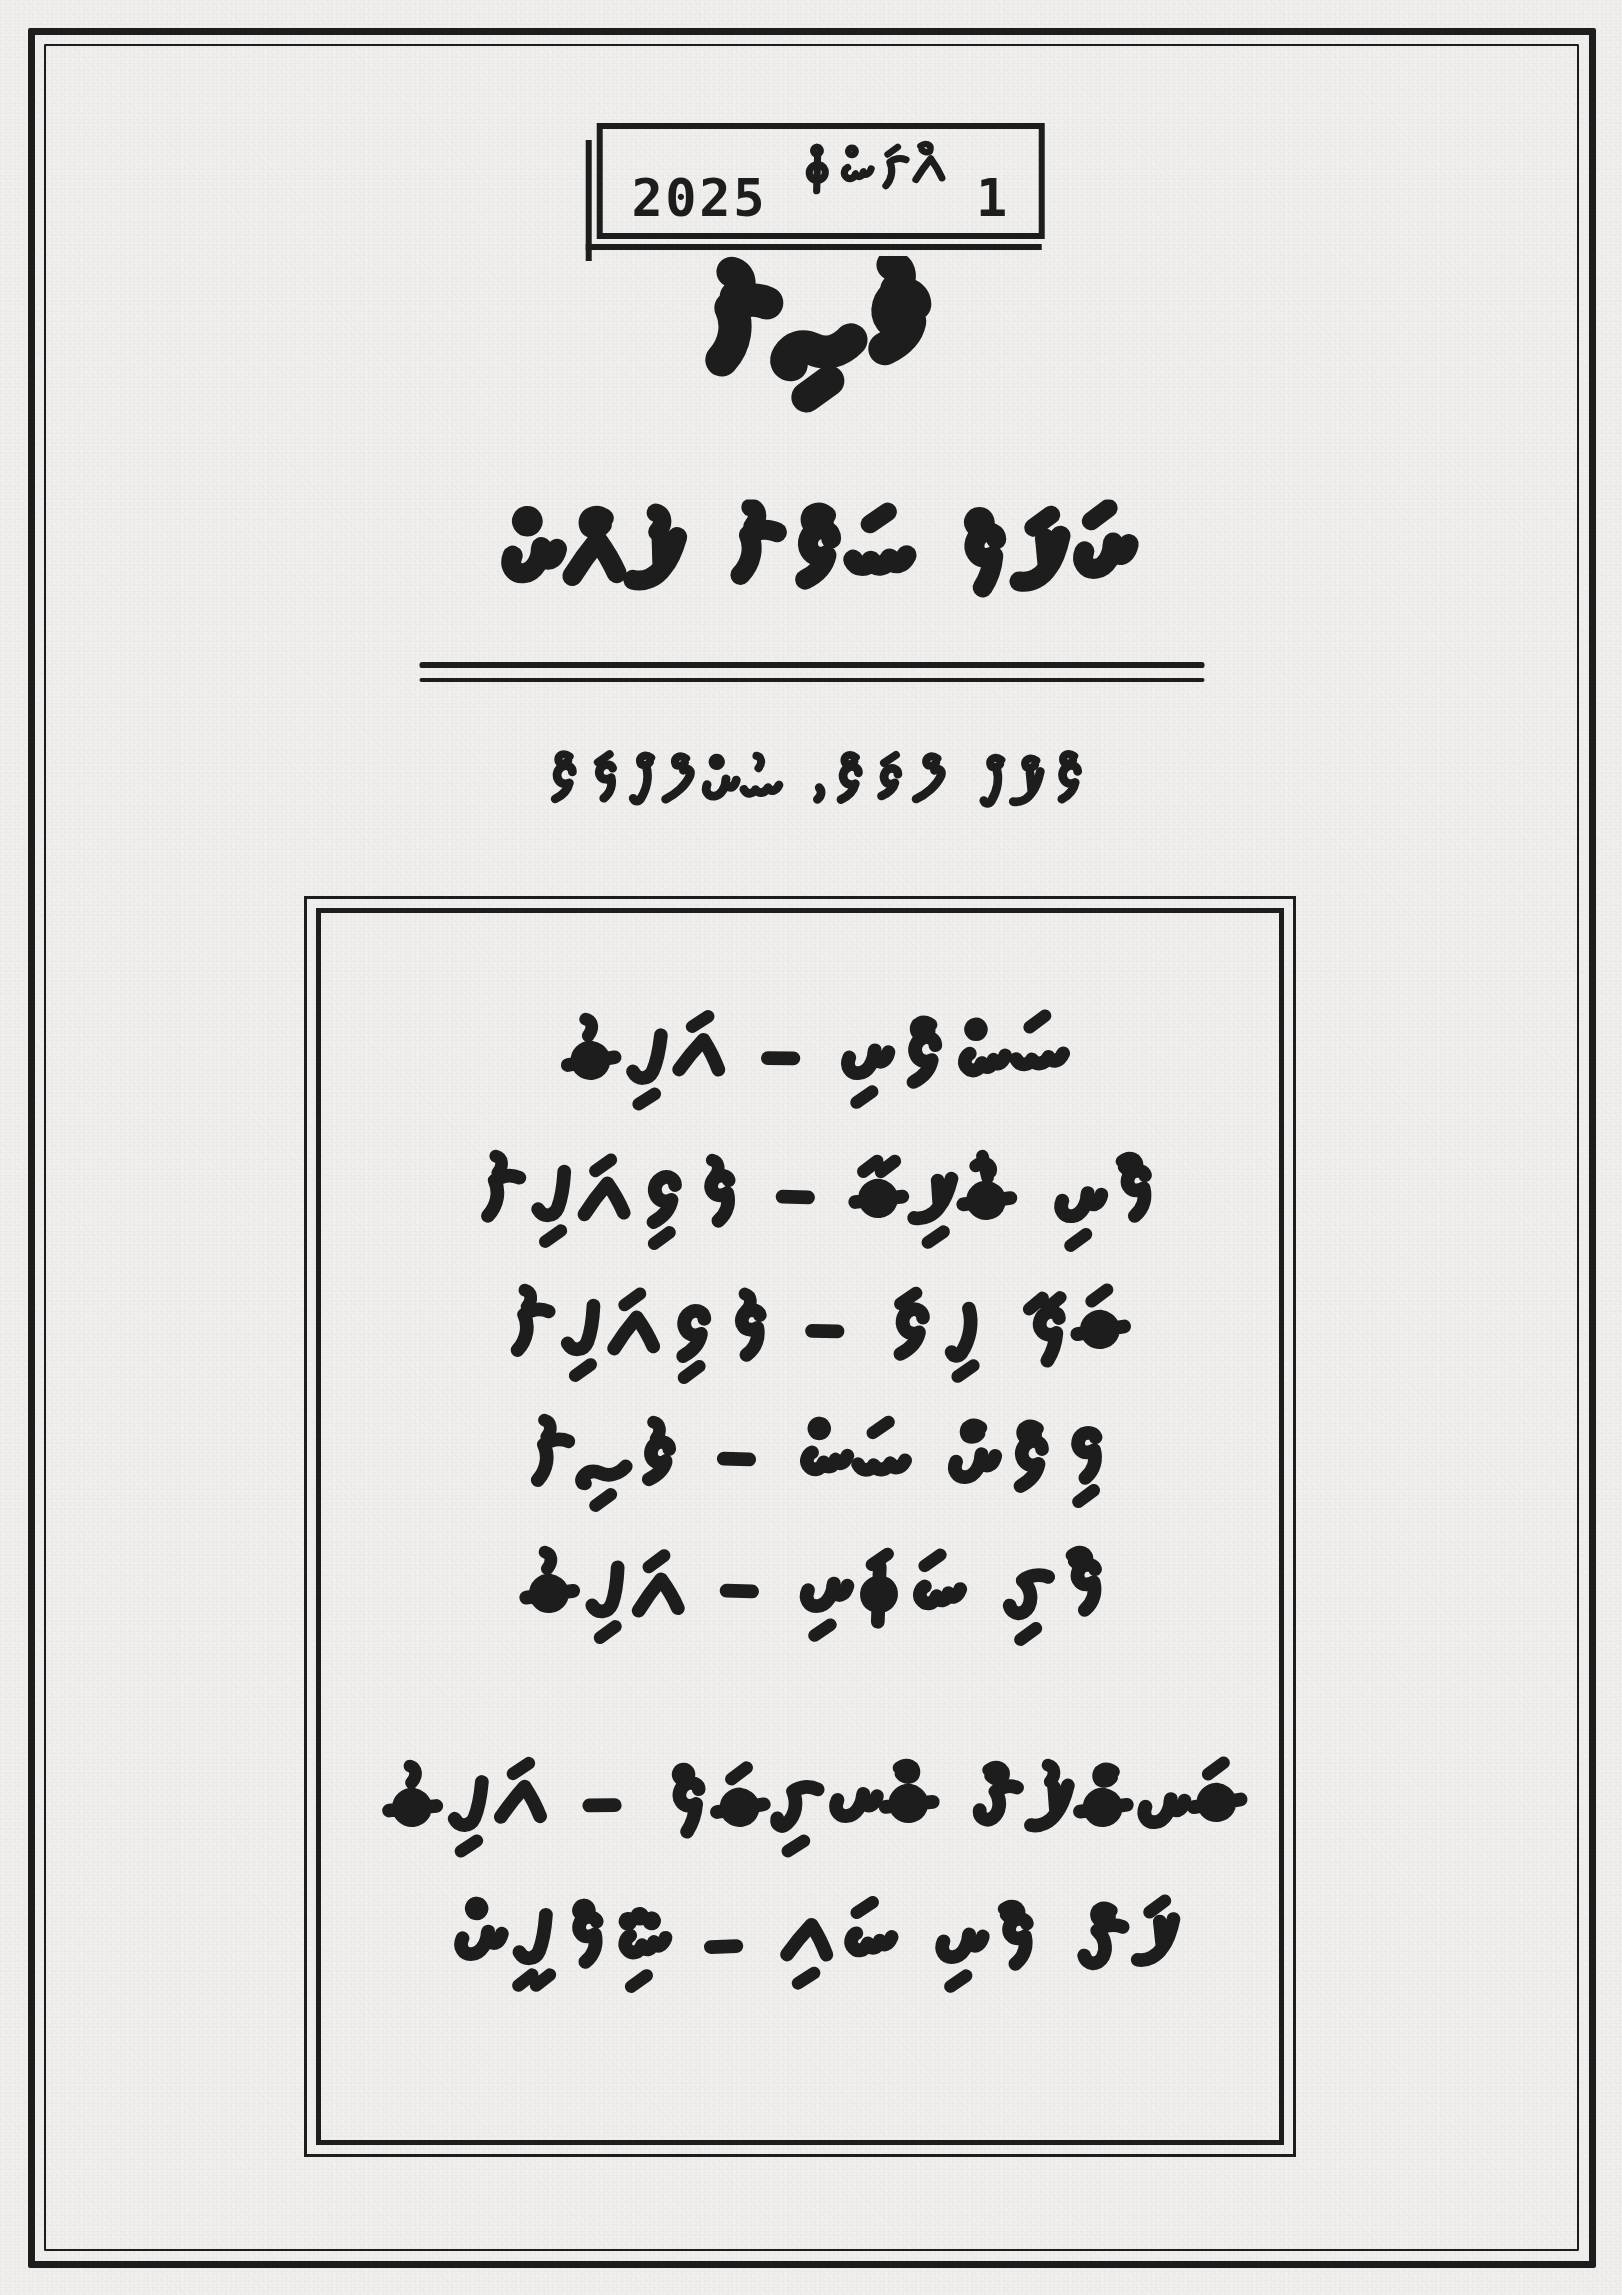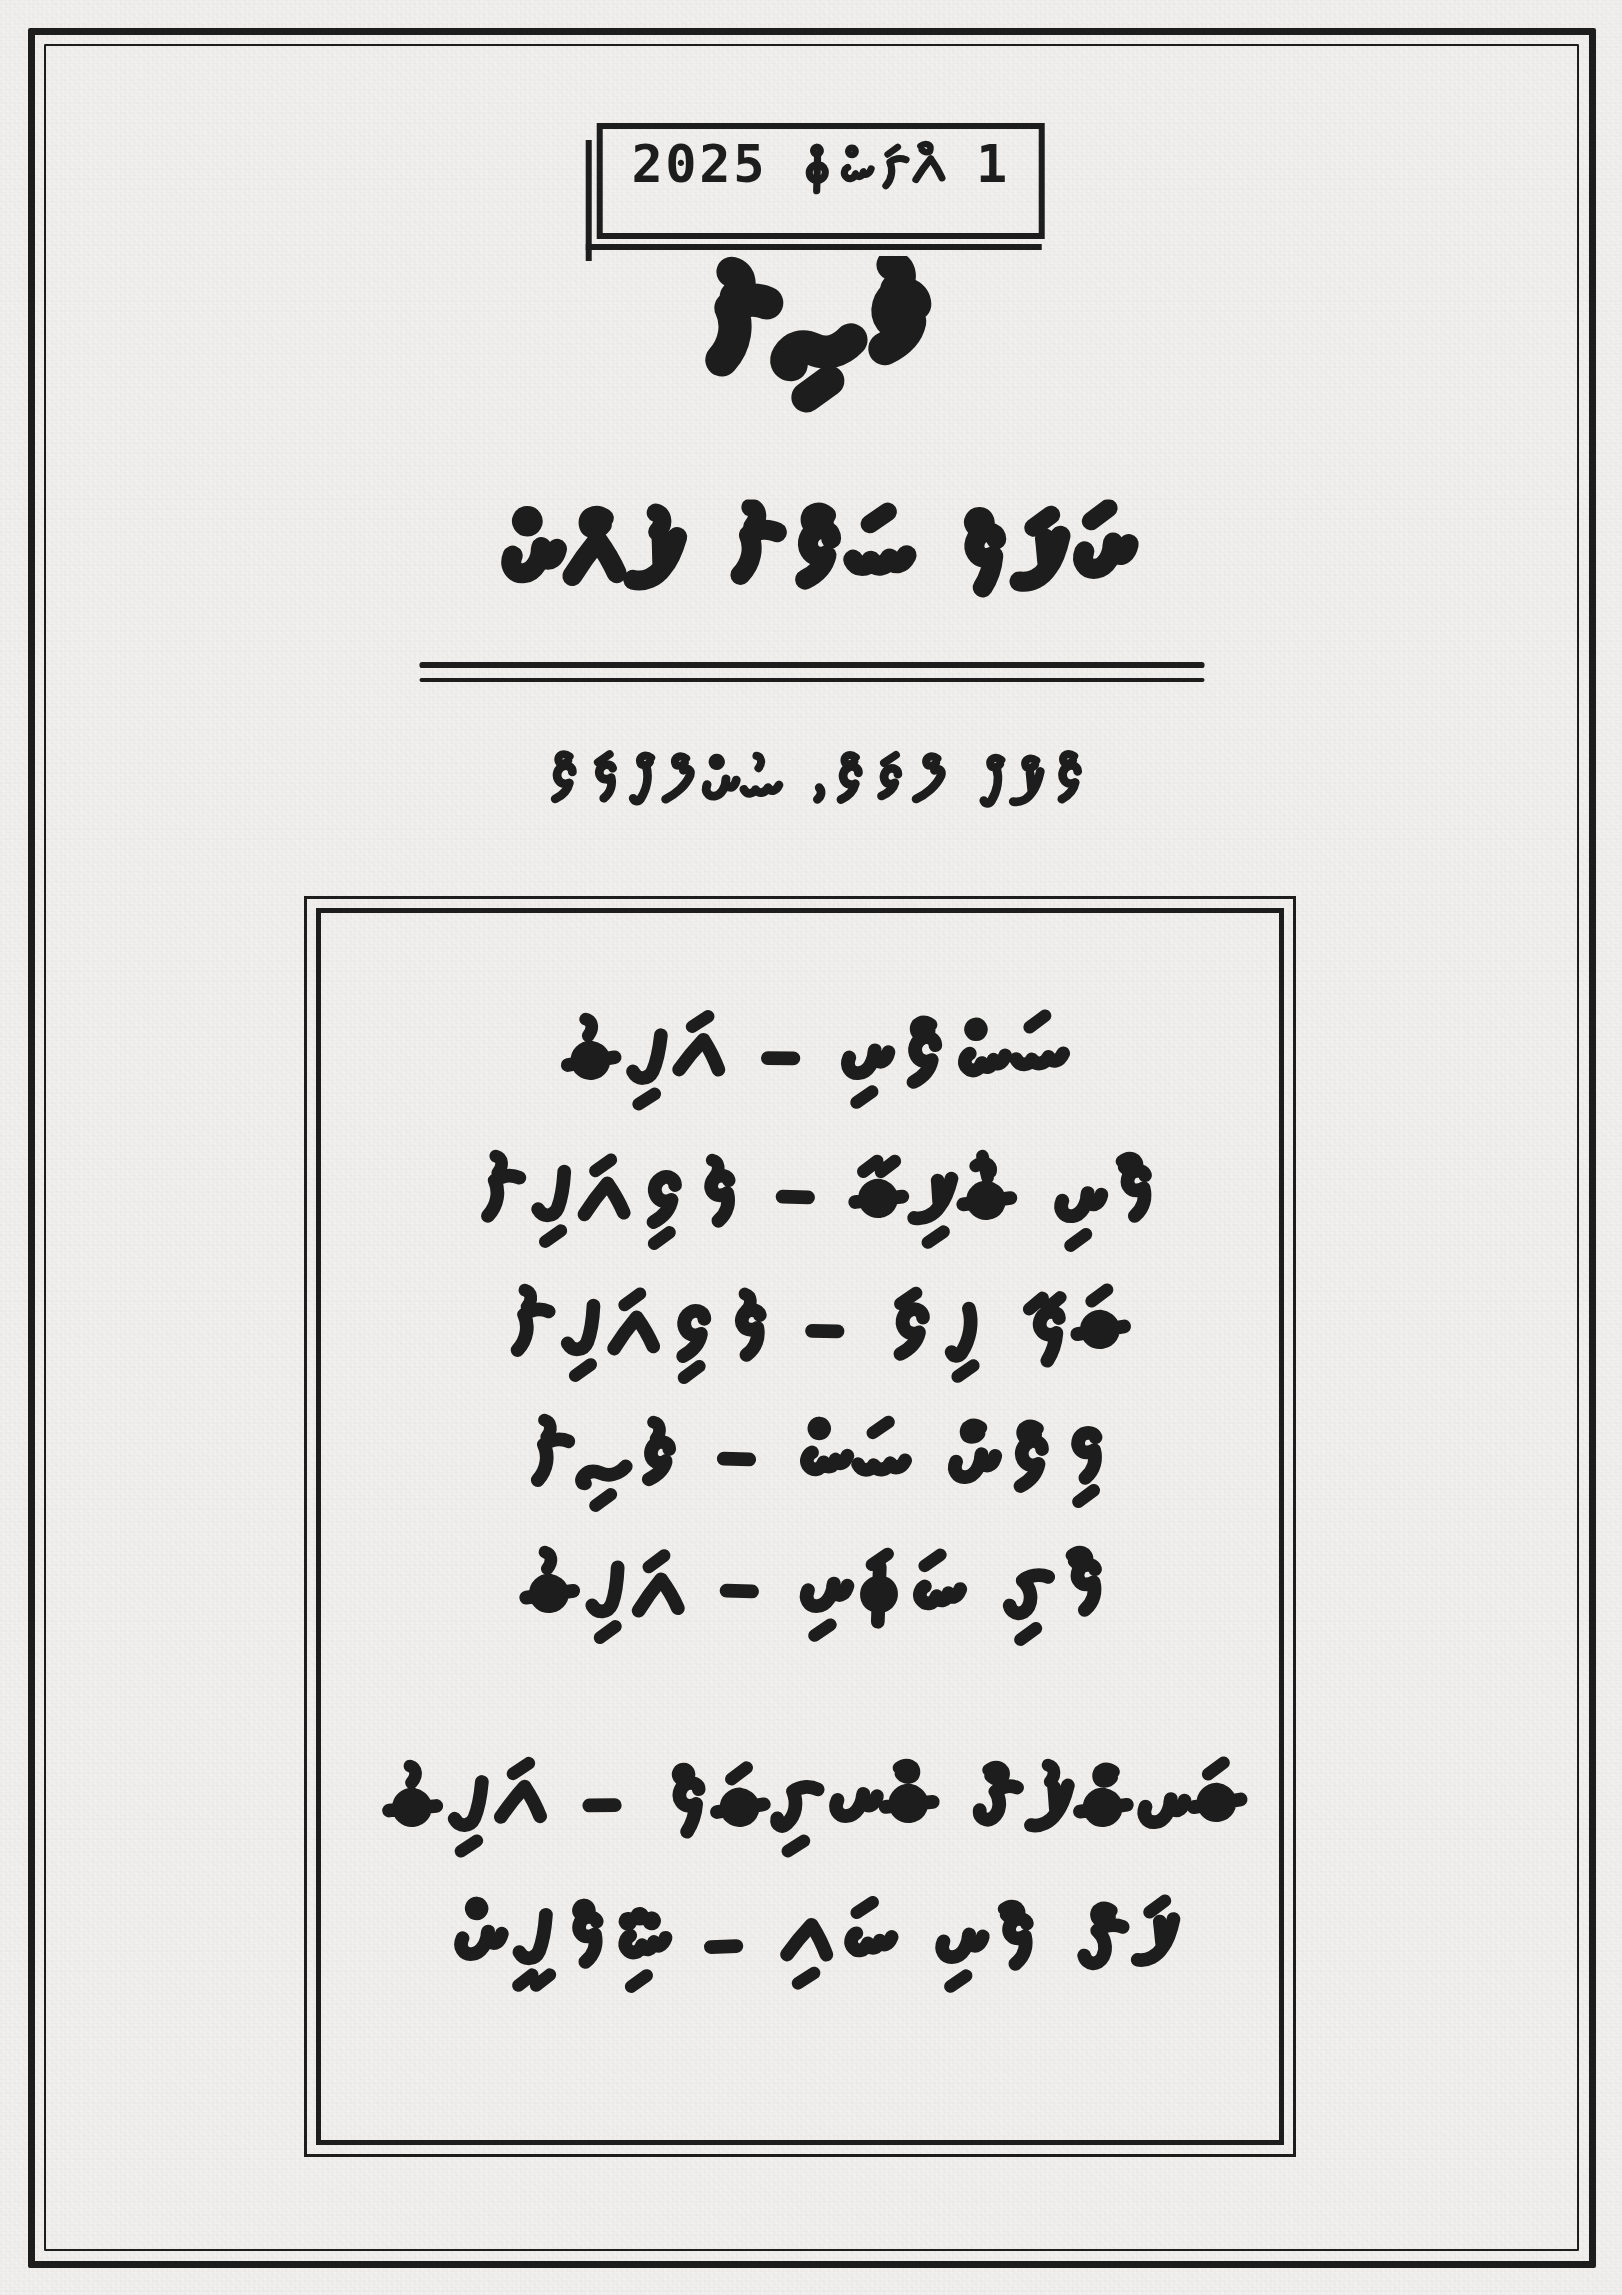--- a/index.html
+++ b/index.html
@@ -16,21 +16,21 @@
     font-family:"DejaVu Sans Mono","Liberation Mono",monospace;
     --ink:#1d1d1d;
   }
   .border-outer{position:absolute;inset:27.5px;border:7.2px solid var(--ink);border-radius:2px;}
   .border-inner{position:absolute;inset:44px;border:2.6px solid var(--ink);border-radius:1.3px;}
 
   .stamp{
     position:absolute;top:123px;left:calc(50% + 9.2px);transform:translateX(-50%);
     border:6.5px solid var(--ink);
     padding:9.2px 29px;
-    display:flex;flex-direction:row;align-items:flex-start;gap:22px;
+    display:flex;flex-direction:row;align-items:flex-end;gap:22px;
     background:transparent;
   }
   .stamp .shadow-v{position:absolute;left:-17px;top:10.5px;width:5.9px;height:calc(100% + 17px);background:var(--ink);}
   .stamp .shadow-h{position:absolute;left:-17px;bottom:-17px;height:5.9px;width:calc(100% + 19.6px);background:var(--ink);}
   .stamp-digits{font-size:52px;font-weight:700;color:var(--ink);letter-spacing:2.6px;line-height:1;}
 
   .script-line{position:absolute;left:50%;transform:translate(-50%,-50%);white-space:nowrap;}
   .script-line svg{display:block;}
 
   .title-rule{position:absolute;top:662px;left:50%;transform:translateX(-50%);width:785px;}

